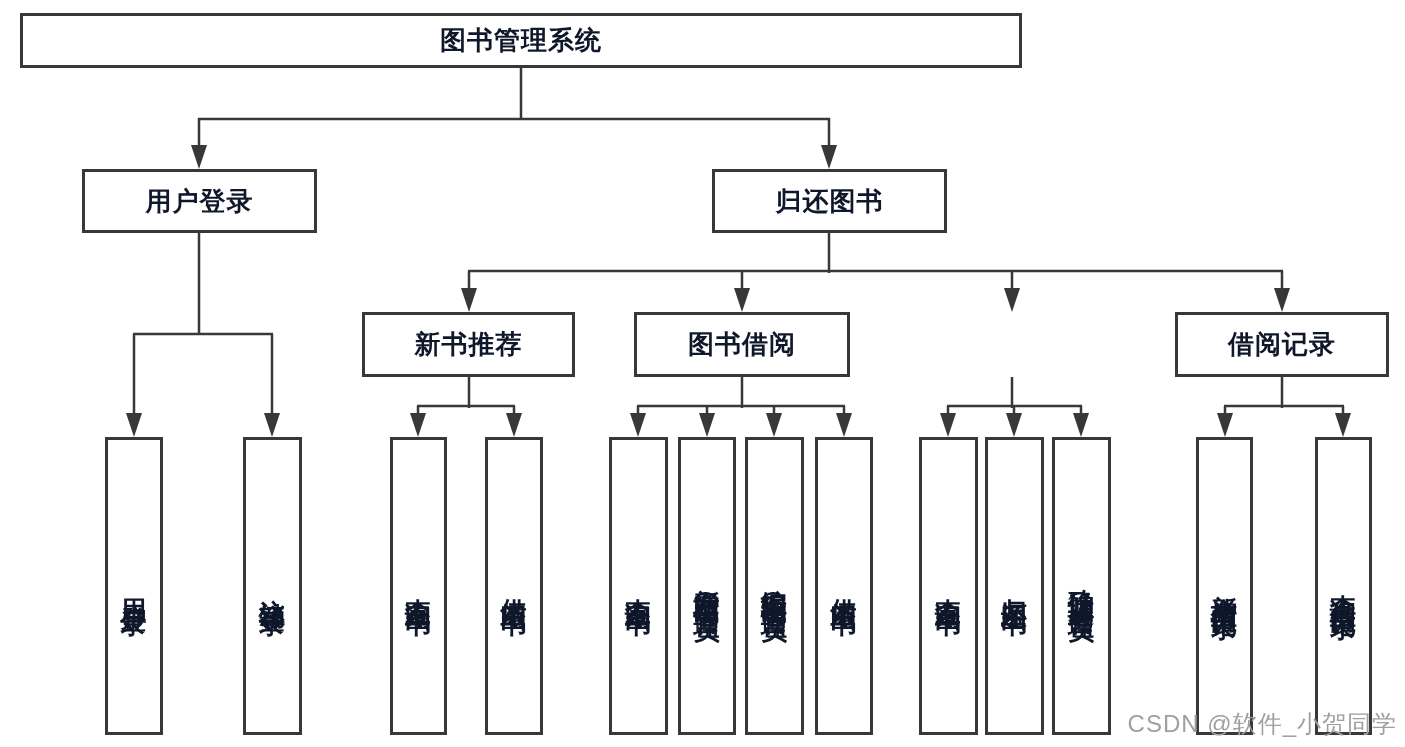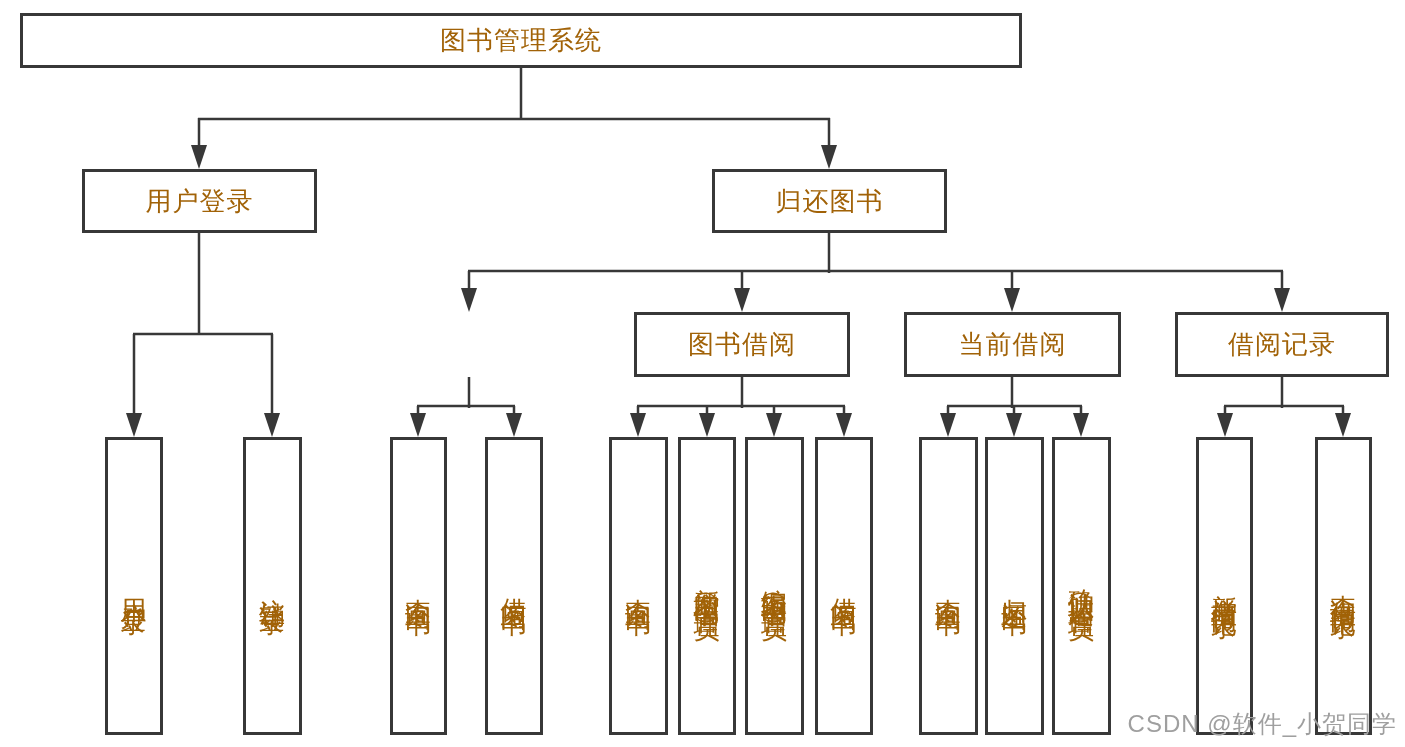--- a/index.html
+++ b/index.html
@@ -4,21 +4,21 @@
 <style>
   html,body{margin:0;padding:0;background:#ffffff;}
   .canvas{
     position:relative;width:1405px;height:747px;background:#ffffff;
     font-family:"Liberation Sans","DejaVu Sans",sans-serif;overflow:hidden;
   }
   .connectors{position:absolute;left:0;top:0;width:1405px;height:747px;}
   .box{
     position:absolute;box-sizing:border-box;border:3px solid #383838;
     background:#ffffff;display:flex;align-items:center;justify-content:center;
-    color:#a16207;
+    color:#0f172a;font-weight:bold;
   }
   .h{font-size:26px;letter-spacing:1px;white-space:nowrap;}
   .v{
     writing-mode:vertical-rl;text-orientation:mixed;
     font-size:26px;line-height:1;letter-spacing:4px;white-space:nowrap;
   }
   .watermark{
     position:absolute;right:8px;bottom:7px;z-index:5;
     font-size:24px;color:#9f9f9f;letter-spacing:1px;white-space:nowrap;
   }
@@ -74,22 +74,22 @@
       <polygon points="1217,413 1233,413 1225,437"></polygon>
       <polygon points="1335,413 1351,413 1343,437"></polygon>
     </g>
   </svg>
 
   <div class="box h" style="left:20px;top:13px;width:1002px;height:55px">图书管理系统</div>
 
   <div class="box h" style="left:82px;top:169px;width:235px;height:64px">用户登录</div>
   <div class="box h" style="left:712px;top:169px;width:235px;height:64px">归还图书</div>
 
+  <div class="box h" style="left:362px;top:312px;width:213px;height:65px">新书推荐</div>
   <div class="box h" style="left:634px;top:312px;width:216px;height:65px">图书借阅</div>
-  <div class="box h" style="left:904px;top:312px;width:217px;height:65px">当前借阅</div>
   <div class="box h" style="left:1175px;top:312px;width:214px;height:65px">借阅记录</div>
 
   <div class="box v" style="left:105px;top:437px;width:58px;height:298px">用户登录</div>
   <div class="box v" style="left:243px;top:437px;width:59px;height:298px">注销登录</div>
 
   <div class="box v" style="left:390px;top:437px;width:57px;height:298px">查询图书</div>
   <div class="box v" style="left:485px;top:437px;width:58px;height:298px">借阅图书</div>
 
   <div class="box v" style="left:609px;top:437px;width:59px;height:298px">查询图书</div>
   <div class="box v" style="left:678px;top:437px;width:58px;height:298px">新增图书（管理员）</div>

